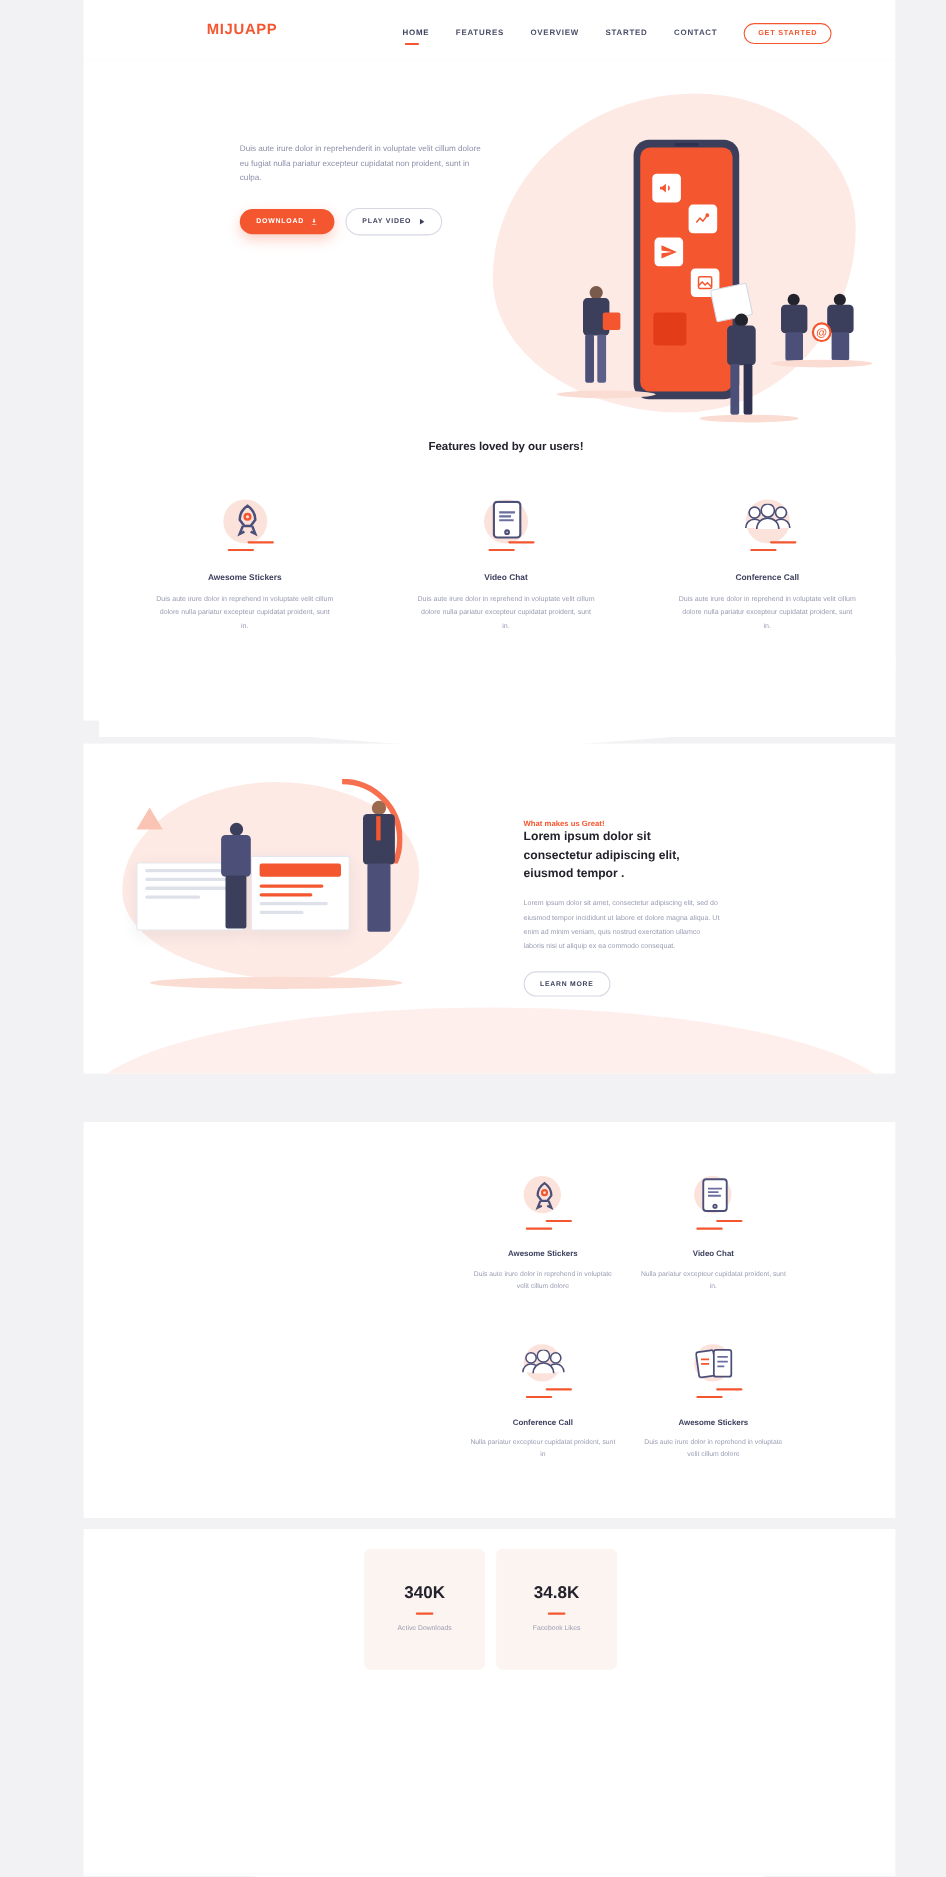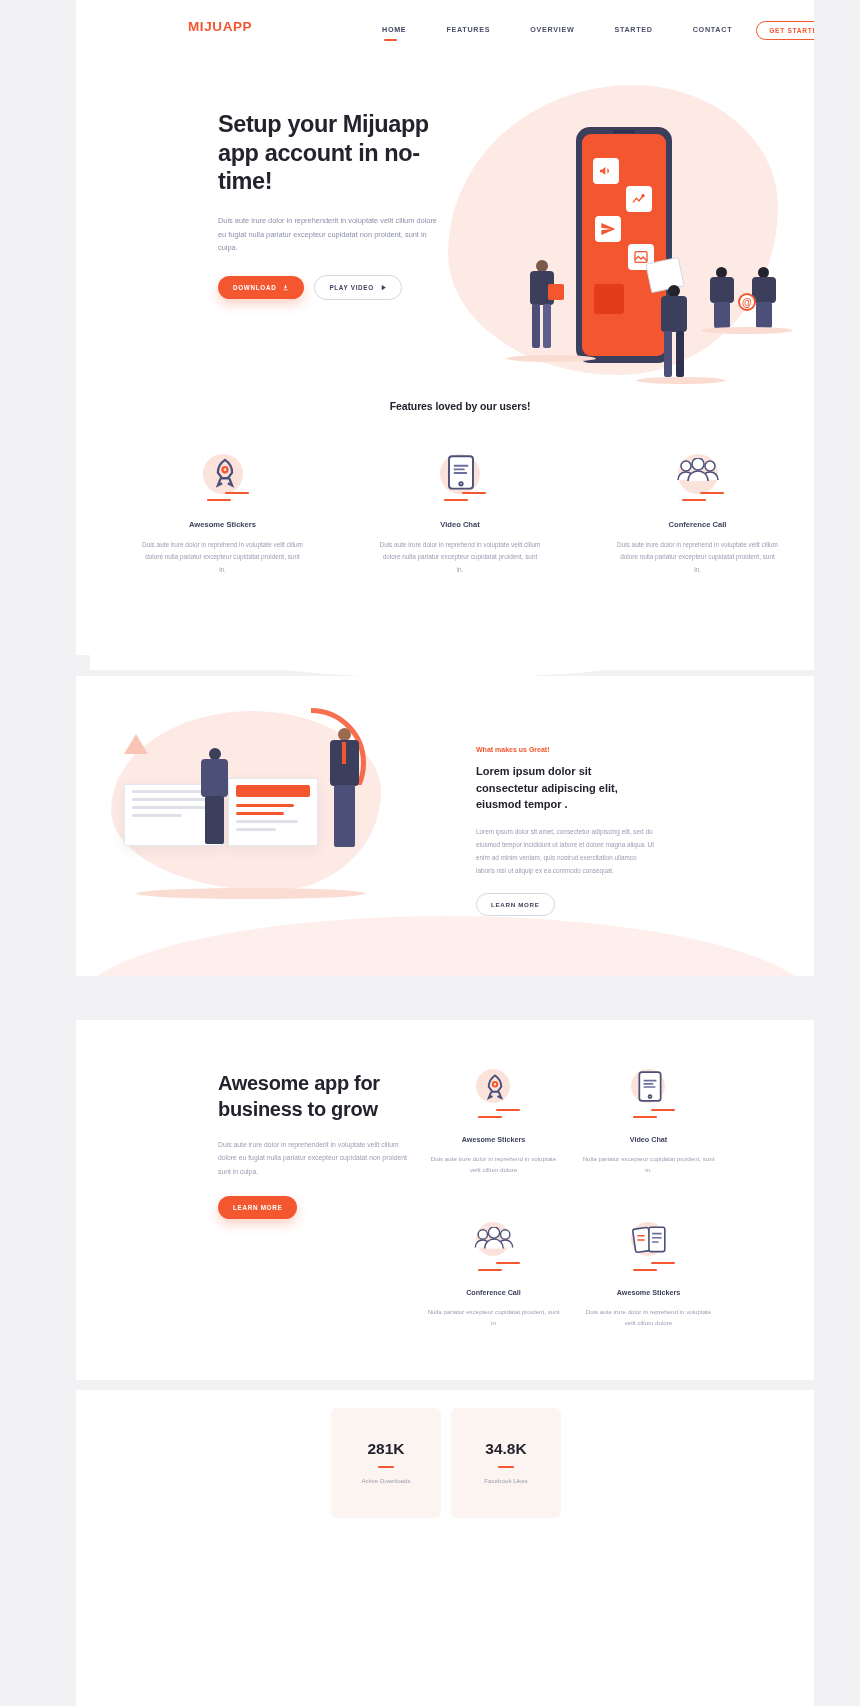--- a/index.html
+++ b/index.html
@@ -29,21 +29,21 @@
     font-size:13.5px; font-weight:bold; letter-spacing:.6px;
     color:#f4562f;
   }
   .nav {
     position:absolute; left:320px; top:21px;
     display:flex; align-items:center; gap:24px;
   }
   .nav a {
     font-size:7.2px; letter-spacing:.7px; font-weight:bold;
     color:#4a4e69; text-decoration:none; position:relative;
-    padding-bottom:3px; white-space:nowrap;margin-left:16px;
+    padding-bottom:3px; white-space:nowrap;
   }
   .nav a.active { color:#3b3f5c; }
   .nav a.active:after {
     content:""; position:absolute; left:2px; bottom:-4px;
     width:13px; height:1.6px; background:#f4562f; border-radius:2px;
   }
   .cta-btn {
     border:1px solid #f4562f; color:#f4562f; background:transparent;
     border-radius:20px; padding:5px 12px; font-size:6.6px; font-weight:bold;
     letter-spacing:.7px; white-space:nowrap; cursor:pointer;
@@ -225,21 +225,21 @@
   .ab-p1 .leg{position:absolute;left:7px;top:48px;width:19px;height:48px;background:#3b3f5c;border-radius:2px;}
   .ab-p2 { position:absolute; left:250px; top:52px; width:38px; height:126px; }
   .ab-p2 .head{position:absolute;left:12px;top:0;width:13px;height:13px;background:#9c6b4f;border-radius:50%;}
   .ab-p2 .body{position:absolute;left:4px;top:12px;width:29px;height:46px;background:#3b3f5c;border-radius:4px;}
   .ab-p2 .tie{position:absolute;left:16px;top:14px;width:4px;height:22px;background:#f4562f;}
   .ab-p2 .leg{position:absolute;left:8px;top:57px;width:21px;height:62px;background:#4c5078;border-radius:2px;}
 
   .about-copy { position:absolute; left:400px; top:70px; width:180px; }
   .kicker { font-size:7px; font-weight:bold; color:#f4562f; }
   h2.about-title {
-    margin-top:10px; font-size:11px; line-height:1.5; font-weight:bold;
+    margin-top:0; font-size:11px; line-height:1.5; font-weight:bold;
     color:#23232e;
   }
   p.about-p {
     margin-top:12px; font-size:6.4px; line-height:2.05; color:#9a9db3;
   }
   .learn-outline {
     margin-top:16px; background:#fff; border:1px solid #d5d7e3; color:#3b3f5c;
     border-radius:20px; padding:7px 14px; font-size:6.2px; font-weight:bold;
     letter-spacing:.7px; cursor:pointer;
   }
@@ -372,21 +372,20 @@
       <div class="head"></div>
         <div class="body"></div>
         <div class="leg"></div>
     </div>
     <div class="at-sign">@</div>
     <div class="shadow-ell" style="left:430px; top:300px; width:90px;"></div>
     <div class="shadow-ell" style="left:560px; top:322px; width:90px;"></div>
     <div class="shadow-ell" style="left:625px; top:272px; width:92px;"></div>
 
     <div class="hero-copy">
-      <h1 class="hero-title">Setup your Mijuapp app account in no-time!</h1>
       <p class="hero-sub">Duis aute irure dolor in reprehenderit in voluptate velit cillum dolore eu fugiat nulla pariatur excepteur cupidatat non proident, sunt in culpa.</p>
       <div class="hero-actions">
         <button class="btn-filled">
           <span>DOWNLOAD</span>
           <svg width="7" height="7" viewBox="0 0 24 24" fill="#fff">
               <path d="M12 16l5-6h-3V3h-4v7H7l5 6zm-7 3h14v2H5z"></path>
             </svg>
         </button>
         <button class="btn-outline">
           <span>PLAY VIDEO</span>
@@ -499,25 +498,20 @@
     <div class="about-copy">
       <div class="kicker">What makes us Great!</div>
       <h2 class="about-title">Lorem ipsum dolor sit consectetur adipiscing elit, eiusmod tempor .</h2>
       <p class="about-p">Lorem ipsum dolor sit amet, consectetur adipiscing elit, sed do eiusmod tempor incididunt ut labore et dolore magna aliqua. Ut enim ad minim veniam, quis nostrud exercitation ullamco laboris nisi ut aliquip ex ea commodo consequat.</p>
       <button class="learn-outline">LEARN MORE</button>
     </div>
     <div class="about-wave"></div>
   </div>
 
   <div class="grow">
-    <div class="grow-left">
-      <h2 class="grow-title">Awesome app for business to grow</h2>
-      <p class="grow-p">Duis aute irure dolor in reprehenderit in voluptate velit cillum dolore eu fugiat nulla pariatur excepteur cupidatat non proident sunt in culpa.</p>
-      <button class="btn-filled" style="margin-top:18px;">LEARN MORE</button>
-    </div>
 
     <div class="grow-grid">
       <div class="gcell">
         <div class="feat-ico">
           <div class="ic">
             <div class="halo" style="left:10px;top:0;width:34px;height:34px;"></div>
             <svg width="30" height="30" viewBox="0 0 24 24" fill="none" stroke="#4c5078" stroke-width="1.6" style="position:absolute;left:14px;top:4px;">
               <path d="M12 2c3 2 5 5.5 5 9l-3 4h-4l-3-4c0-3.5 2-7 5-9z"></path>
               <circle cx="12" cy="9" r="1.8" stroke="#f4562f"></circle>
               <path d="M9 15l-2 5 3-1.5M15 15l2 5-3-1.5"></path>
@@ -583,21 +577,21 @@
         </div>
         <h4>Awesome Stickers</h4>
         <p>Duis aute irure dolor in reprehend in voluptate velit cillum dolore</p>
       </div>
     </div>
   </div>
 
   <div class="stats">
     <div class="stats-row">
       <div class="stat">
-        <div class="num">281K</div>
+        <div class="num">340K</div>
         <div class="rule"></div>
         <div class="lbl">Active Downloads</div>
       </div>
       <div class="stat">
         <div class="num">34.8K</div>
         <div class="rule"></div>
         <div class="lbl">Facebook Likes</div>
       </div>
     </div>
 

